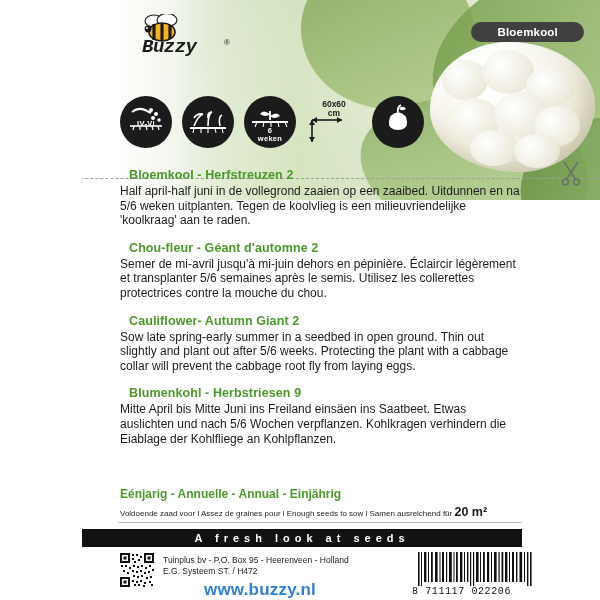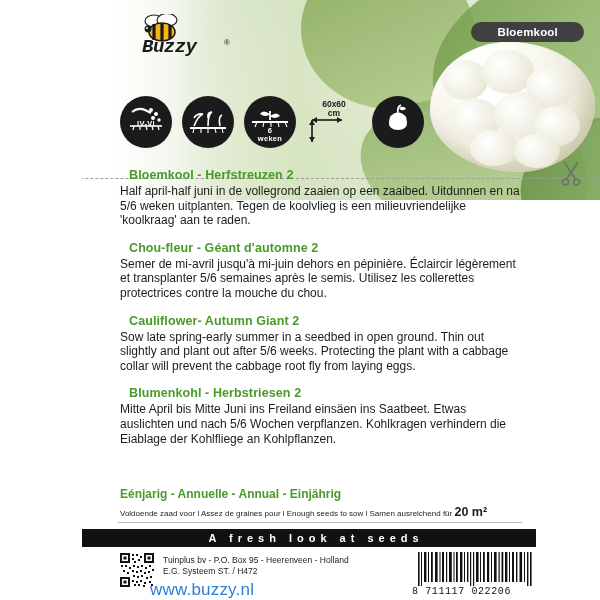--- a/index.html
+++ b/index.html
@@ -104,32 +104,32 @@
     font-size:8px;color:#1c1c1c;
   }
   .qty .big{font-size:12.5px;font-weight:bold;color:#1c1c1c;}
   .qtyline{
     position:absolute;left:118px;top:522px;width:404px;height:1px;background:#b9b9b9;
   }
   
   .strip{
     position:absolute;left:82px;top:529px;width:440px;height:18px;background:#111;
     color:#fff;font-size:11px;letter-spacing:5px;font-weight:bold;
-    display:flex;align-items:center;justify-content:center;padding-left:14px;
+    display:flex;align-items:center;justify-content:center;
   }
   
   .qr{
     position:absolute;left:120px;top:553px;width:34px;height:34px;
   }
   .addr{
     position:absolute;left:163px;top:555px;font-size:8.5px;line-height:11px;color:#1c1c1c;
   }
   .site{
-    position:absolute;left:150px;top:580px;width:220px;
-    font-size:17px;font-weight:normal;color:#2f7fd0;letter-spacing:.2px;
+    position:absolute;left:150px;top:580px;width:220px;text-align:center;
+    font-size:17px;font-weight:bold;color:#2f7fd0;letter-spacing:.2px;
   }
   .barcode{
     position:absolute;right:66px;top:552px;width:118px;height:34px;
   }
   .barnum{
     position:absolute;right:62px;top:586px;width:126px;text-align:left;
     font-family:"Liberation Mono", monospace;font-size:10px;letter-spacing:.6px;color:#111;
   }
   .sidewhite-l{position:absolute;left:0;top:0;width:82px;height:600px;background:#fff;}
   .sidewhite-r{position:absolute;right:0;top:200px;width:12px;height:400px;background:#fff;}
@@ -260,21 +260,21 @@
       <h3>Chou-fleur - Géant d'automne 2</h3>
       <p>Semer de mi-avril jusqu'à mi-juin dehors en pépinière. Éclaircir légèrement et transplanter 5/6 semaines après le semis. Utilisez les collerettes protectrices contre la mouche du chou.</p>
     </div>
 
     <div class="blk">
       <h3>Cauliflower- Autumn Giant 2</h3>
       <p>Sow late spring-early summer in a seedbed in open ground. Thin out slightly and plant out after 5/6 weeks. Protecting the plant with a cabbage collar will prevent the cabbage root fly from laying eggs.</p>
     </div>
 
     <div class="blk">
-      <h3>Blumenkohl - Herbstriesen 2</h3>
+      <h3>Blumenkohl - Herbstriesen 9</h3>
       <p>Mitte April bis Mitte Juni ins Freiland einsäen ins Saatbeet. Etwas auslichten und nach 5/6 Wochen verpflanzen. Kohlkragen verhindern die Eiablage der Kohlfliege an Kohlpflanzen.</p>
     </div>
 
   </div>
 
   <div class="annual">Eénjarig - Annuelle - Annual - Einjährig</div>
   <div class="qty">
     <span>Voldoende zaad voor l Assez de graines pour l Enough seeds to sow l Samen ausreichend für</span>
     <span class="big">20 m²</span>
   </div>

